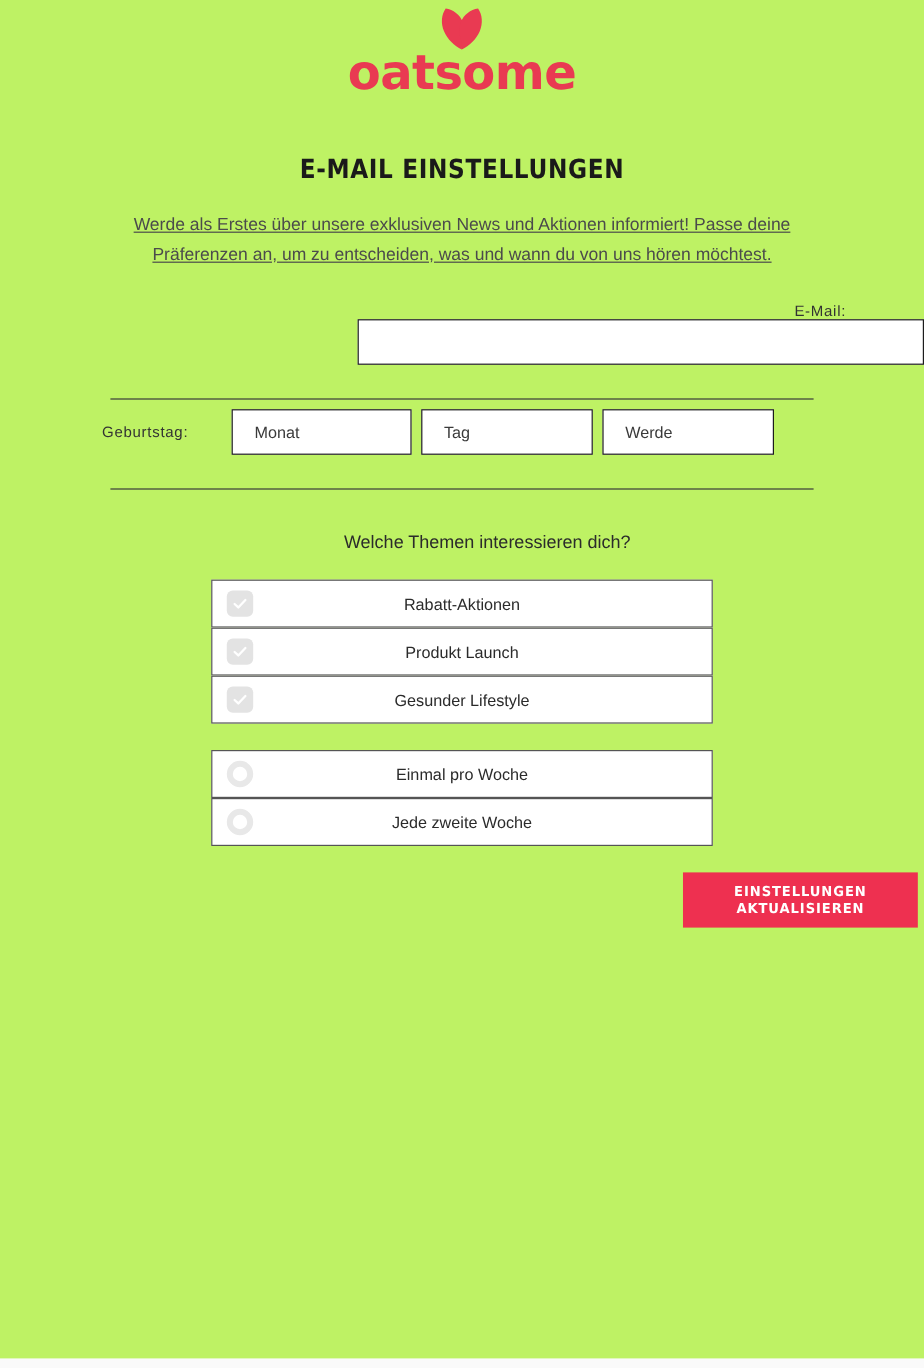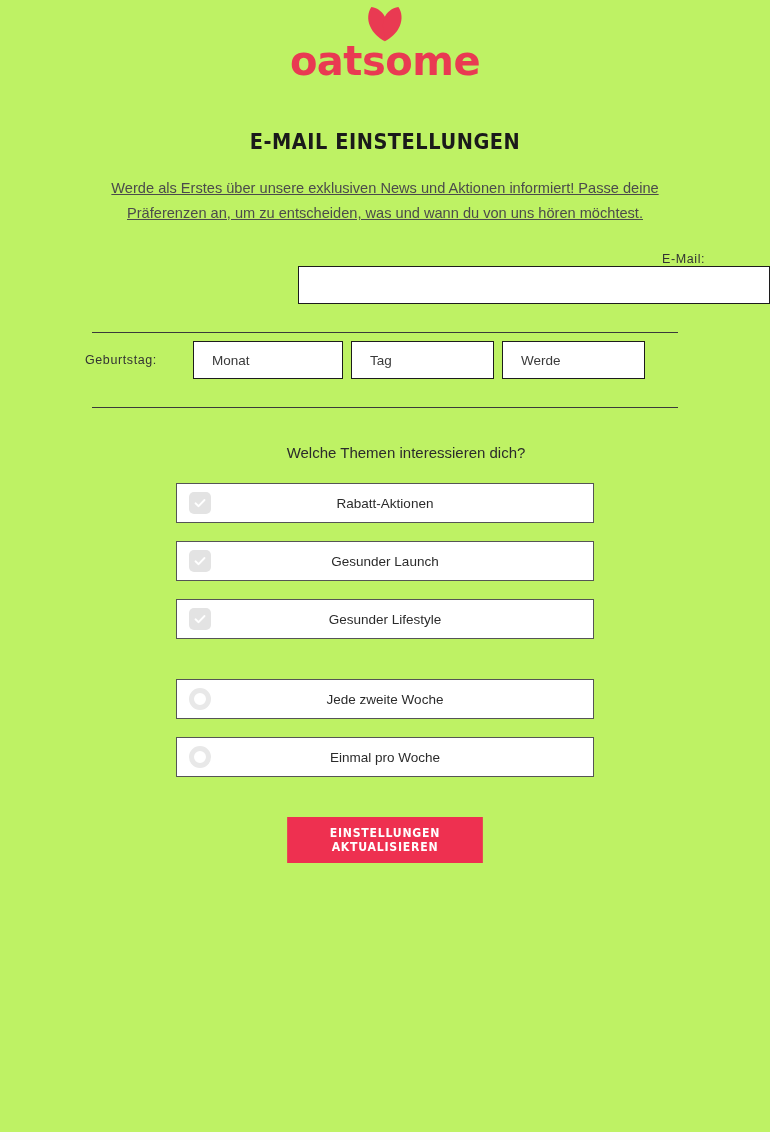--- a/index.html
+++ b/index.html
@@ -149,21 +149,20 @@
   }
   .option {
     width: 418px;
     height: 40px;
     box-sizing: border-box;
     border: 1px solid #555;
     background: #fff;
     display: flex;
     align-items: center;
     position: relative;
-    margin-bottom: 18px;
     cursor: pointer;
   }
   .option-label {
     width: 100%;
     text-align: center;
     font-size: 13.5px;
     color: #2b2b2b;
   }
   .cb {
     position: absolute;
@@ -184,21 +183,21 @@
     height: 22px;
     border-radius: 50%;
     background: #ffffff;
     border: 5px solid #e8e8e8;
     box-sizing: border-box;
   }
 
   
   .submit-wrap {
     display: flex;
-    justify-content: center;
+    justify-content: flex-end;
     margin-top: 22px;
   }
   .submit-btn {
     width: 206px;
     height: 46px;
     background: #EE3050;
     color: #ffffff;
     border: none;
     font-family: "DejaVu Sans", sans-serif;
     font-weight: 700;
@@ -268,43 +267,43 @@
       </span>
       <span class="option-label">Rabatt-Aktionen</span>
     </div>
 
     <div class="option">
       <span class="cb">
         <svg width="14" height="14" viewBox="0 0 14 14" xmlns="http://www.w3.org/2000/svg" aria-hidden="true">
           <path d="M2.5 7.3 L5.6 10.2 L11.5 4.0" fill="none" stroke="#ffffff" stroke-width="1.9" stroke-linecap="round" stroke-linejoin="round"></path>
         </svg>
       </span>
-      <span class="option-label">Gesunder Launch</span>
+      <span class="option-label">Produkt Launch</span>
     </div>
 
     <div class="option">
       <span class="cb">
         <svg width="14" height="14" viewBox="0 0 14 14" xmlns="http://www.w3.org/2000/svg" aria-hidden="true">
           <path d="M2.5 7.3 L5.6 10.2 L11.5 4.0" fill="none" stroke="#ffffff" stroke-width="1.9" stroke-linecap="round" stroke-linejoin="round"></path>
         </svg>
       </span>
       <span class="option-label">Gesunder Lifestyle</span>
     </div>
   </div>
 
   <div class="options">
 
     <div class="option">
       <span class="radio"></span>
+      <span class="option-label">Einmal pro Woche</span>
+    </div>
+
+    <div class="option">
+      <span class="radio"></span>
       <span class="option-label">Jede zweite Woche</span>
-    </div>
-
-    <div class="option">
-      <span class="radio"></span>
-      <span class="option-label">Einmal pro Woche</span>
     </div>
 
   </div>
 
   <div class="submit-wrap">
     <button class="submit-btn">EINSTELLUNGEN AKTUALISIEREN</button>
   </div>
 
   <div class="footer-strip"></div>
 </div>

